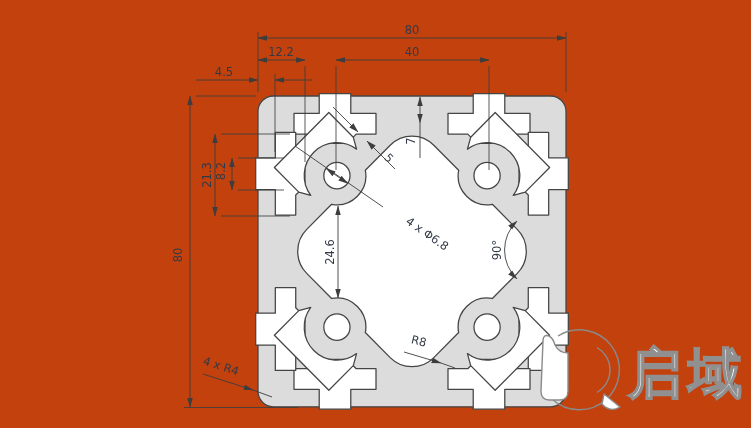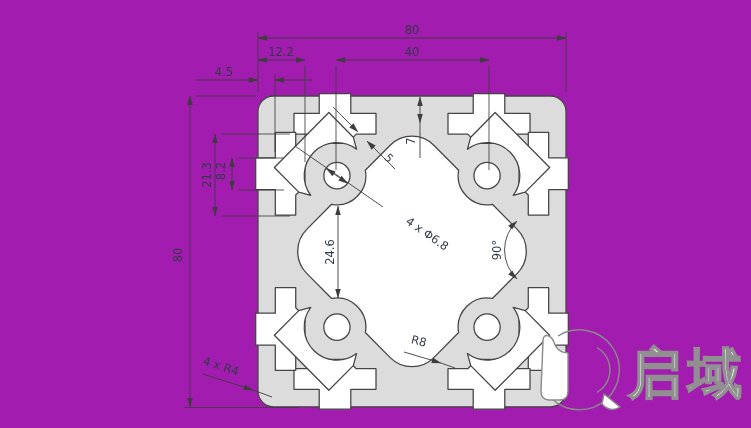--- a/index.html
+++ b/index.html
@@ -1,16 +1,16 @@
 <!DOCTYPE html>
 <html><head>
 <meta charset="utf-8">
 <style>
   html,body{margin:0;padding:0;background:#ffffff;}
-  .page{position:relative;width:751px;height:428px;background:#a21caf;overflow:hidden;
+  .page{position:relative;width:751px;height:428px;background:#c2410c;overflow:hidden;
         font-family:"DejaVu Sans", sans-serif;}
   svg{display:block;}
   .profile{fill:#dcdcdc;stroke:#454545;stroke-width:0.33;stroke-linejoin:round;}
   .void{fill:#ffffff;stroke:#454545;stroke-width:0.33;stroke-linejoin:round;}
   .ext{stroke:#3d3d3d;stroke-width:0.85;fill:none;}
   .dim{stroke:#3d3d3d;stroke-width:0.9;fill:none;
        marker-start:url(#arrow);marker-end:url(#arrow);}
   .dim-e{stroke:#3d3d3d;stroke-width:0.9;fill:none;marker-end:url(#arrow);}
   .lead{stroke:#3d3d3d;stroke-width:0.9;fill:none;}
   .dtxt{font-family:"DejaVu Sans", sans-serif;font-size:11.5px;fill:#333a47;

